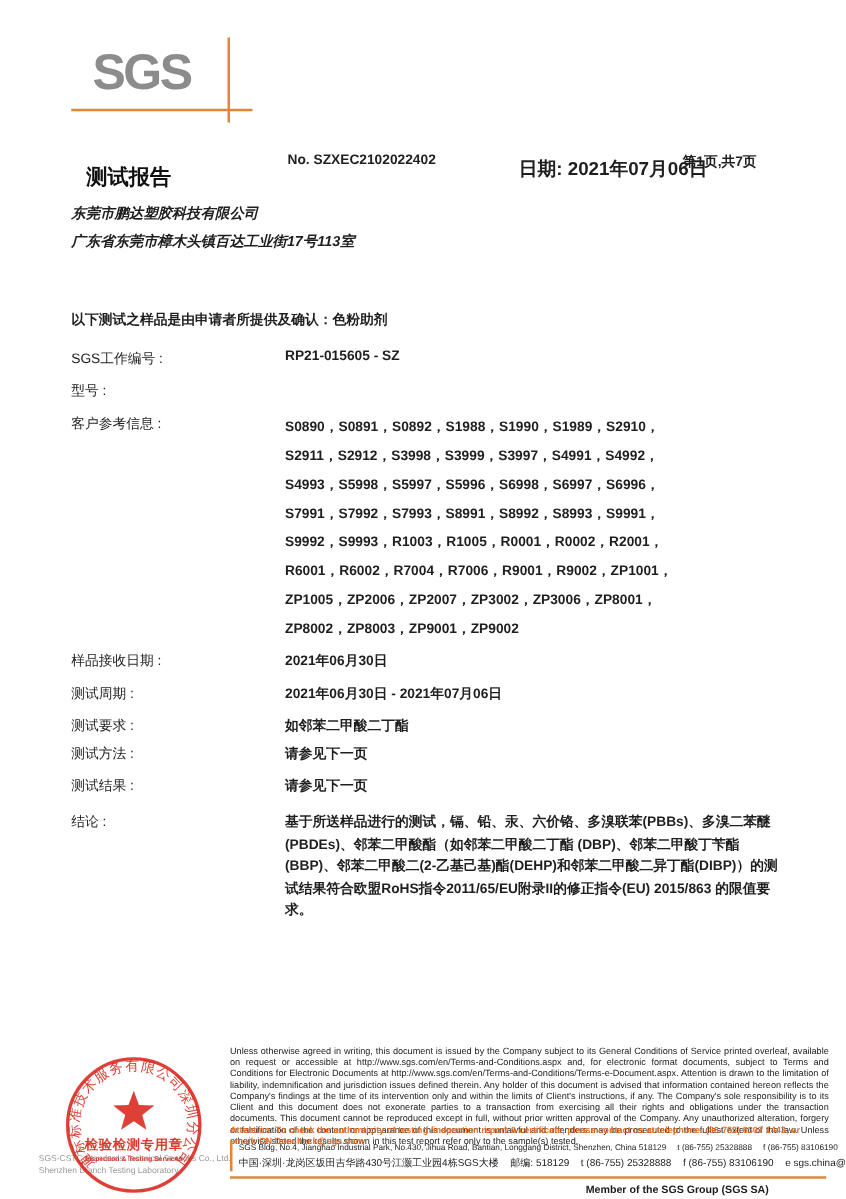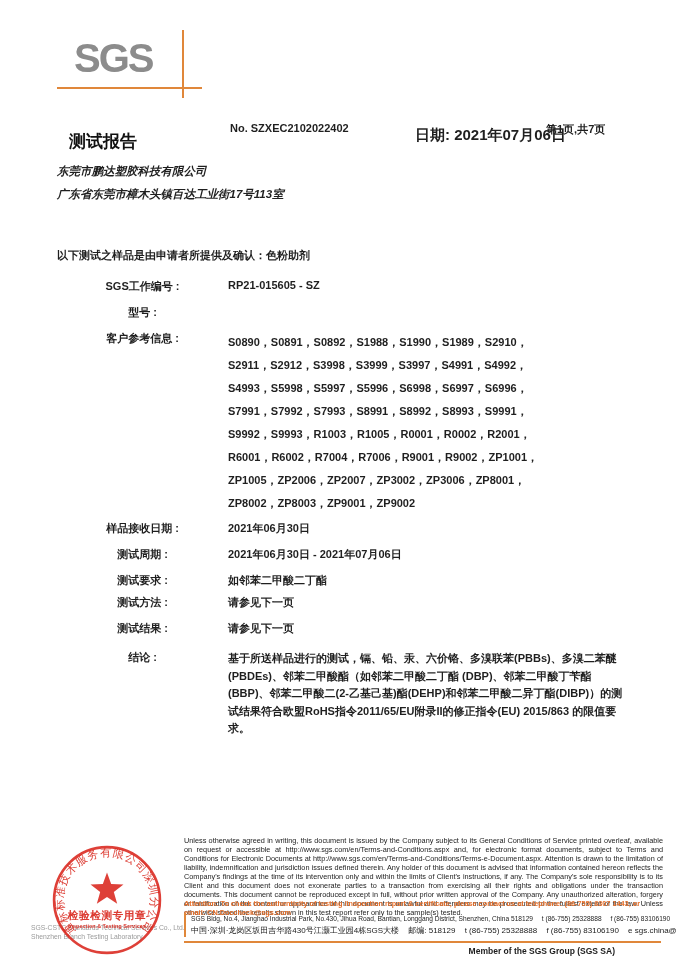--- a/index.html
+++ b/index.html
@@ -26,21 +26,21 @@
   .report-title{position:absolute;left:0;top:0;margin:12px;font-size:17px;font-weight:bold;color:#111;}
   .report-no{position:absolute;left:173px;top:4px;font-size:11px;font-weight:600;}
   .report-date{position:absolute;left:358px;top:8px;font-size:15px;font-weight:600;}
   .page-info{position:absolute;left:489px;top:4px;font-size:11px;font-weight:700;}
   
   .applicant{position:absolute;left:57px;top:160px;font-size:11.5px;font-weight:600;line-height:23px;font-style:italic;}
   
   .body{position:absolute;left:57px;top:248px;width:568px;font-size:11px;}
   .statement{margin:0 0 16px 0;font-weight:600;}
   .frow{display:flex;align-items:flex-start;margin-bottom:11px;}
-  .flabel{width:171px;flex:0 0 171px;font-weight:700;text-align:center;}
+  .flabel{width:171px;flex:0 0 171px;font-weight:400;}
   .fvalue{flex:1;font-weight:600;}
   .ref-lines div{line-height:23px;}
   .row-ref{margin-bottom:6px;}
   .conclusion{line-height:17.5px;text-align:left;}
   .row-method{margin-bottom:7px;}
   .row-conclusion{margin-top:14px;}
   
   .company-gray{
     position:absolute;left:31px;top:923px;width:170px;
     font-size:6.8px;line-height:9px;color:#9a9a9a;

